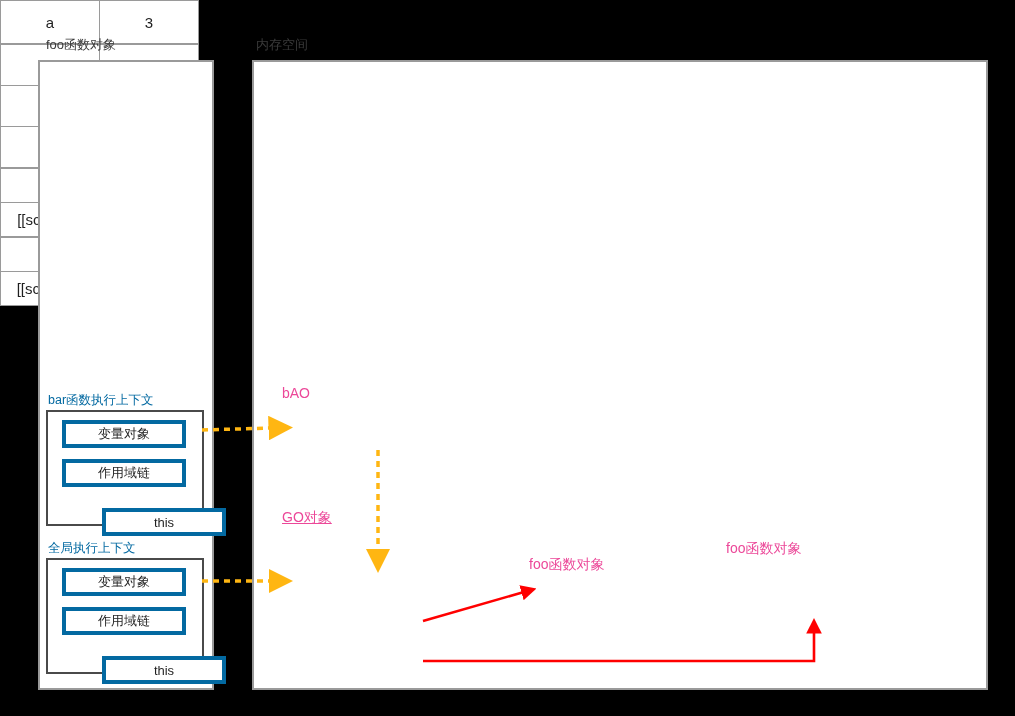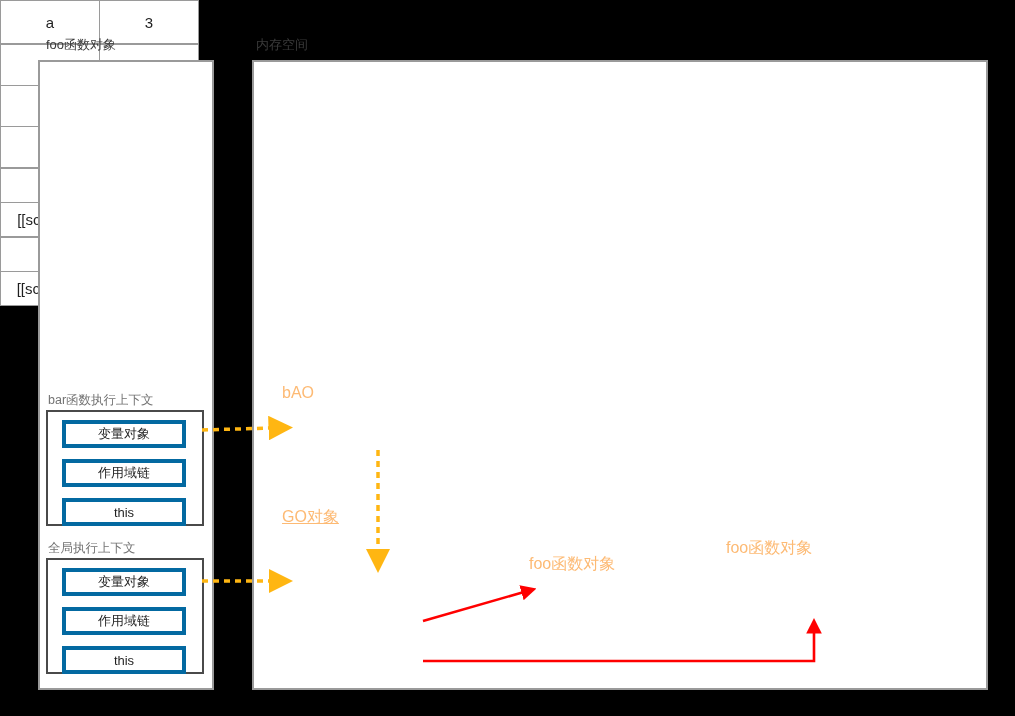--- a/index.html
+++ b/index.html
@@ -50,21 +50,21 @@
   
   .ctx-group {
     position: absolute;
     box-sizing: border-box;
   }
   .ctx-title {
     position: absolute;
     left: 10px;
     top: 0px;
     font-size: 12.5px;
-    color: #737373;
+    color: #0369a1;
     white-space: nowrap;
     line-height: 14px;
   }
   .ctx-frame {
     position: absolute;
     left: 8px;
     top: 17px;
     width: 158px;
     height: 116px;
     border: 2px solid #4a4a4a;
@@ -80,28 +80,28 @@
     box-sizing: border-box;
     background: #ffffff;
     display: flex;
     align-items: center;
     justify-content: center;
     font-size: 13px;
     color: #1f1f1f;
   }
   .slot-1 { top: 8px; }
   .slot-2 { top: 47px; }
-  .slot-3 { top: 86px; }
+  .slot-3 { top: 96px; margin-left: 40px; }
 
   #ctx-bar { left: 38px; top: 393px; width: 176px; height: 137px; }
   #ctx-global { left: 38px; top: 541px; width: 192px; height: 137px; }
   .mem-label {
     position: absolute;
-    font-size: 16px;
-    color: #fdba74;
+    font-size: 14px;
+    color: #ec4899;
     white-space: nowrap;
     line-height: 14px;
     text-align: right;
   }
   table.grid {
     border-collapse: collapse;
     background: #ffffff;
     table-layout: fixed;
   }
   table.grid td {

